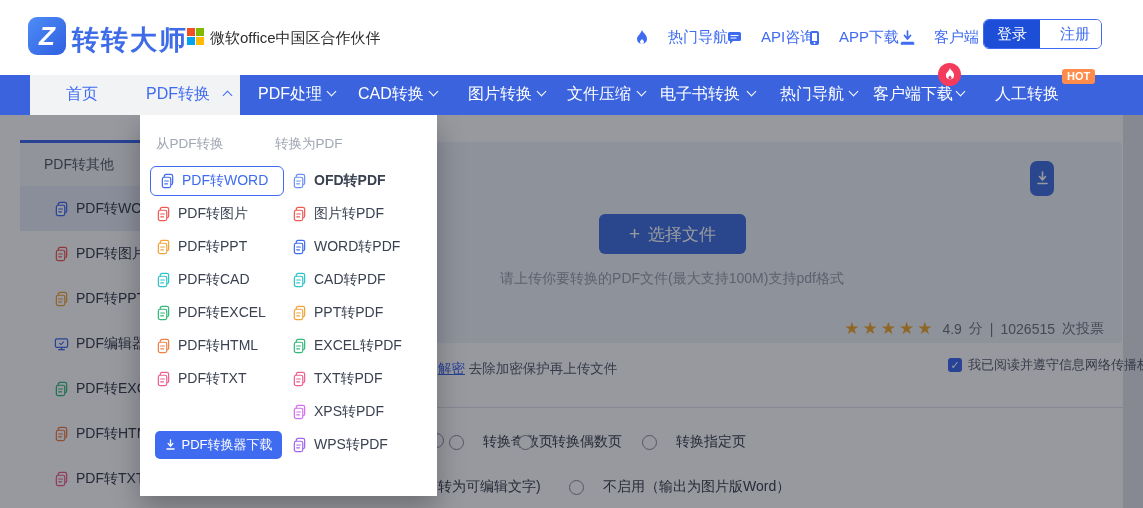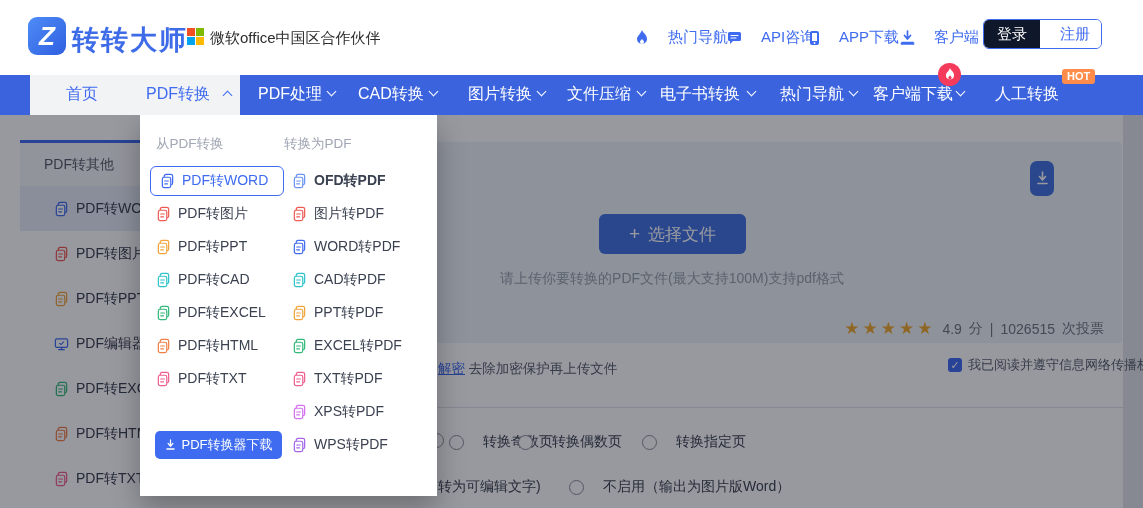--- a/index.html
+++ b/index.html
@@ -11,21 +11,21 @@
   .logo-badge { position:absolute; left:28px; top:17px; width:38px; height:38px; border-radius:9px;
     background:linear-gradient(135deg,#4e8cf7,#2f5fe0); color:#fff; font-size:26px; font-weight:bold;
     font-style:italic; text-align:center; line-height:38px; }
   .brand { position:absolute; left:72px; top:22px; font-size:27px; font-weight:bold; color:#3e6ce8; letter-spacing:2px;text-align:center; }
   .ms-logo { position:absolute; left:187px; top:28px; width:17px; height:17px; display:grid;
     grid-template-columns:8px 8px; grid-template-rows:8px 8px; gap:1px; }
   .ms-logo i { display:block; }
   .partner { position:absolute; left:210px; top:29px; font-size:15px; color:#2c2c2c; }
   .hlink { position:absolute; top:28px; font-size:15px; color:#3f6bf0; display:flex; align-items:center; gap:19px; cursor:pointer; }
   .auth { position:absolute; left:983px; top:19px; height:30px; display:flex; border:1px solid #3f6bf0; border-radius:6px; overflow:hidden; }
-  .auth .login { background:#0f172a; color:#fff; padding:0 13px; line-height:28px; font-size:15px; }
+  .auth .login { background:#1d4ed8; color:#fff; padding:0 13px; line-height:28px; font-size:15px; }
   .auth .register { background:#fff; color:#3f6bf0; padding:0 11px; line-height:28px; font-size:15px;margin-left:9px; }
 
   
   .nav { position:absolute; left:0; top:75px; width:1143px; height:40px; background:#3b63de; z-index:70; }
   .nav-active-bg { position:absolute; left:30px; top:0; width:210px; height:40px; background:#f2f3f5; }
   .nav-item { position:absolute; top:9px; font-size:16px; color:#fff; white-space:nowrap; cursor:pointer; }
   .nav-item.blue { color:#3f6bf0; }
   .chev { display:inline-block; width:7px; height:7px; border-right:1.7px solid currentColor;
     border-bottom:1.7px solid currentColor; transform:rotate(45deg); position:absolute; top:13px; color:#fff; }
   .chev.up { transform:rotate(225deg); top:17px; color:#3f6bf0; }
@@ -301,21 +301,21 @@
           <path d="M7 0c1 3.2 5 4.6 5 9a5 5 0 11-10 0C2 5.8 5.5 4.5 7 0z" fill="#fff"></path>
           <path d="M7 9c.8 1.2 2 1.6 2 3a2 2 0 11-4 0c0-1.4 1.2-1.8 2-3z" fill="#f43b5c"></path>
         </svg>
     </span>
     <span class="nav-item" style="left:995px;">人工转换</span>
     <span class="hot-badge">HOT</span>
   </div>
 
   <div class="dropdown">
     <div class="dd-title" style="left:16px;">从PDF转换</div>
-    <div class="dd-title" style="left:144px;">转换为PDF</div>
+    <div class="dd-title" style="left:135px;">转换为PDF</div>
 
     <div class="dd-item active" style="left:16px; top:51px;">
       <span class="ic c-blue">
           <svg width="15" height="16" viewBox="0 0 16 16">
             <rect x="4.5" y="1" width="9" height="11" rx="2" fill="none" stroke="currentColor" stroke-width="1.3"></rect>
             <rect x="2.5" y="4" width="9" height="11" rx="2" fill="#fff" stroke="currentColor" stroke-width="1.3"></rect>
             <path d="M5 8h4M5 11h3" stroke="currentColor" stroke-width="1.2" stroke-linecap="round"></path>
           </svg>
         </span>
       <span>PDF转WORD</span>

